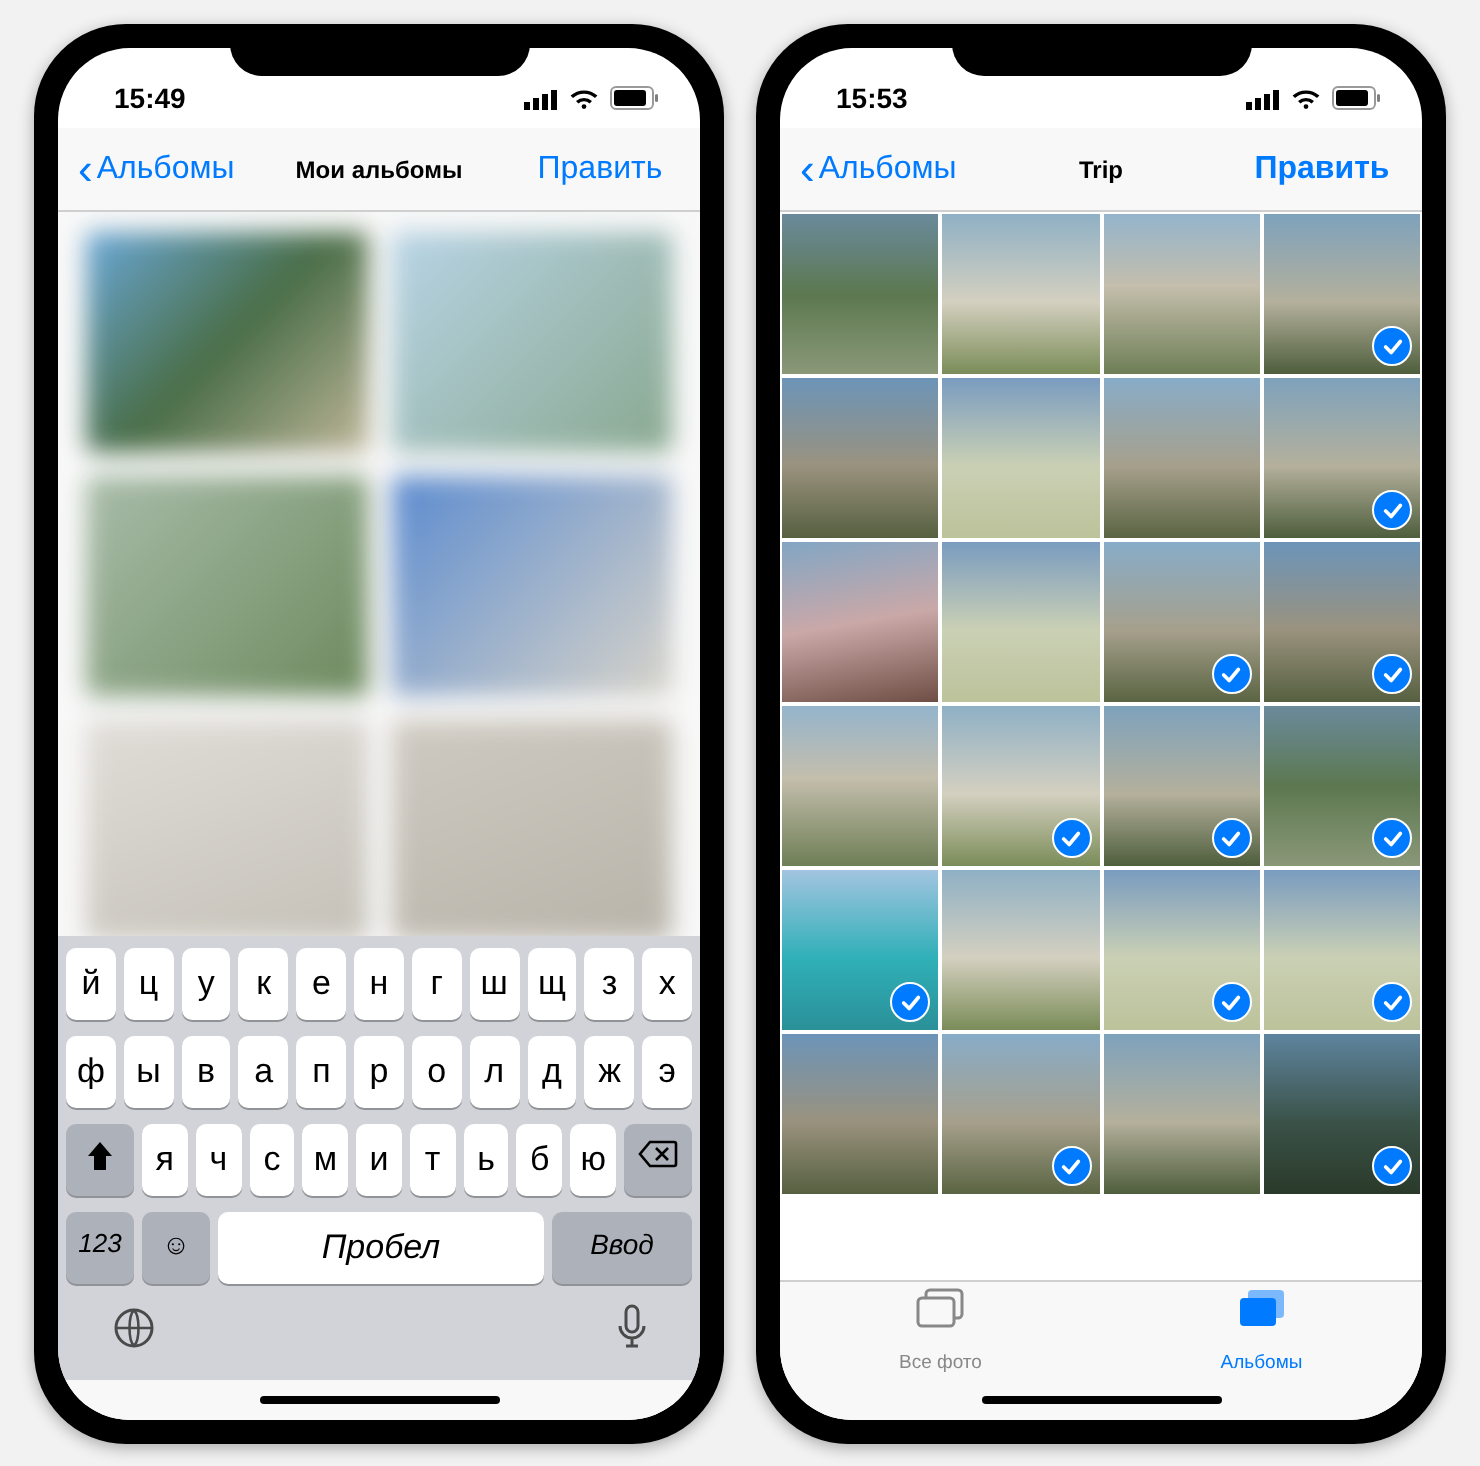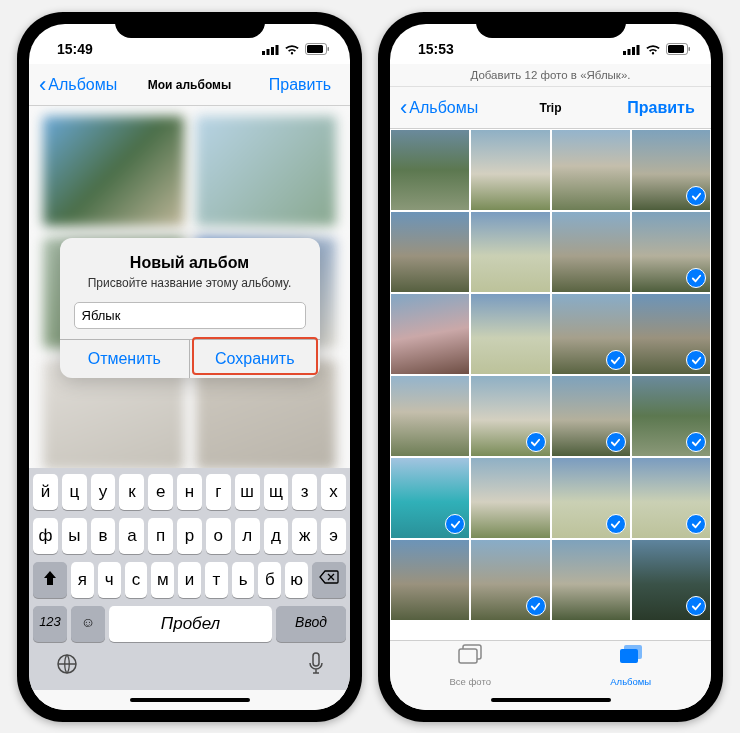--- a/index.html
+++ b/index.html
@@ -318,32 +318,20 @@
         <div class="blurred-bg">
           <div class="tile t1"></div>
           <div class="tile t2"></div>
           <div class="tile t3"></div>
           <div class="tile t4"></div>
           <div class="tile t5"></div>
           <div class="tile t6"></div>
         </div>
       </div>
 
-      <div class="alert">
-        <div class="alert-body">
-          <div class="alert-title">Новый альбом</div>
-          <div class="alert-msg">Присвойте название этому альбому.</div>
-          <input class="alert-input" value="Яблык" style="">
-        </div>
-        <div class="alert-buttons">
-          <div class="alert-btn">Отменить</div>
-          <div class="alert-btn save">Сохранить</div>
-        </div>
-        <div class="save-highlight"></div>
-      </div>
     </div>
 
     <div class="keyboard">
       <div class="kb-row" id="kb-r1">
           <div class="key">й</div>
           <div class="key">ц</div>
           <div class="key">у</div>
           <div class="key">к</div>
           <div class="key">е</div>
           <div class="key">н</div>
@@ -429,21 +417,20 @@
             <path d="M8 10.5 a1.2 1.2 0 1 0 0-2.4 a1.2 1.2 0 0 0 0 2.4 M4 6.5 a6 6 0 0 1 8 0 l-1.2 1.2 a4.2 4.2 0 0 0-5.6 0z M1.3 3.8 a10 10 0 0 1 13.4 0 l-1.2 1.2 a8.2 8.2 0 0 0-11 0z" fill="#000"></path>
           </svg>
         <svg width="25" height="12" viewBox="0 0 25 12">
             <rect x="0.5" y="0.5" width="21" height="11" rx="2.5" fill="none" stroke="#000" stroke-opacity="0.4"></rect>
             <rect x="2" y="2" width="16" height="8" rx="1.5" fill="#000"></rect>
             <rect x="22.5" y="4" width="1.5" height="4" rx="0.8" fill="#000" fill-opacity="0.5"></rect>
           </svg>
       </div>
     </div>
 
-    <div class="subheader">Добавить 12 фото в «Яблык».</div>
 
     <div class="nav-bar">
       <div class="nav-left">
         <span class="chev">‹</span>
         <span>Альбомы</span>
       </div>
       <div class="nav-title">Trip</div>
       <div class="nav-right" style="font-weight:600">
         <span>Править</span>
       </div>

